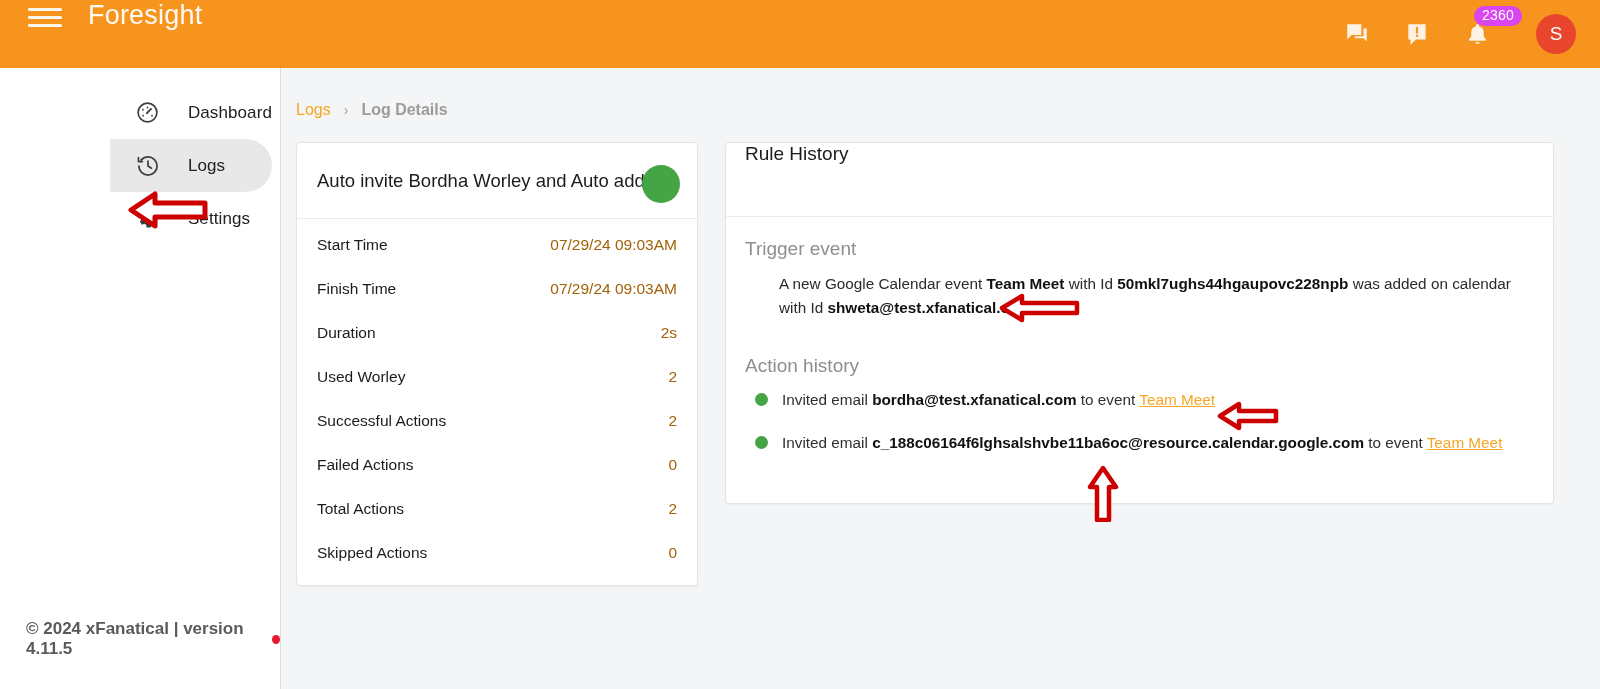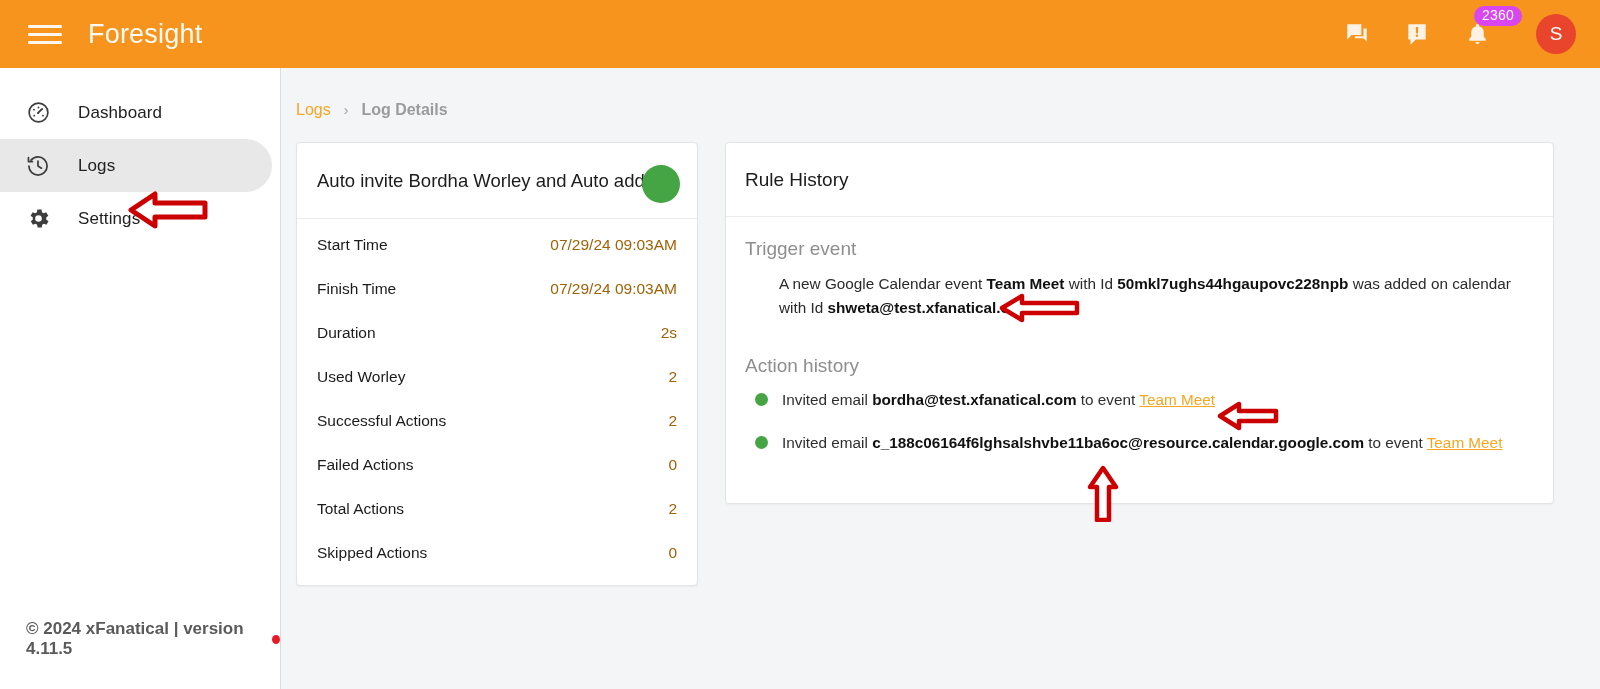--- a/index.html
+++ b/index.html
@@ -9,21 +9,21 @@
     font-family: "Liberation Sans", sans-serif;
     background: #ffffff;
     overflow: hidden;
     position: relative;
   }
 
   
   .appbar {
     position: absolute; top: 0; left: 0; width: 1600px; height: 68px;
     background: #f7941e;
-    display: flex; align-items: center;
+    display: flex; 
     padding: 0 24px 0 28px;
     z-index: 20;
   }
   .menu-btn {
     width: 34px; height: 34px;
     display: flex; flex-direction: column; justify-content: center; gap: 5px;
     cursor: pointer;
   }
   .menu-btn i { display: block; height: 3px; background: #fdf6ec; border-radius: 1px; }
   .app-title {
@@ -52,20 +52,21 @@
     font-size: 19px; cursor: pointer; margin-left: 4px;
   }
 
   
   .sidebar {
     position: absolute; top: 68px; left: 0; width: 281px; height: 621px;
     background: #ffffff;
     border-right: 1px solid #dcdcdc;
     display: flex; flex-direction: column;
     z-index: 10;
+    align-items: flex-end;
   }
   .nav { padding-top: 18px; flex: 1 1 auto; }
   .nav-item {
     height: 53px; display: flex; align-items: center;
     padding-left: 18px;
     border-radius: 0 28px 28px 0;
     margin-right: 8px;
     cursor: pointer;
     position: relative;
   }
@@ -134,21 +135,21 @@
     display: flex; justify-content: space-between; align-items: center;
     height: 44px; padding: 0 20px;
     font-size: 15.5px; color: #1e1e1e;
   }
   .row .k { color: #1b1b1b; }
   .row .v { color: #a16207; }
 
   
   .history-card { width: 829px; }
   .history-head {
-    height: 74px; display: flex; align-items: center; padding: 0 19px;
+    height: 74px; display: flex; align-items: flex-start; padding: 0 19px;
     border-bottom: 1px solid #ececec;
   }
   .history-title { font-size: 19px; color: #1c1c1c; }
   .history-body { padding: 21px 19px 28px; }
   .section-label {
     font-size: 19px; color: #8e8e8e; margin-bottom: 12px;
   }
   .trigger-text {
     font-size: 15.3px; color: #2a2a2a; line-height: 1.55;
     padding-left: 34px; padding-right: 4px; position: relative;

